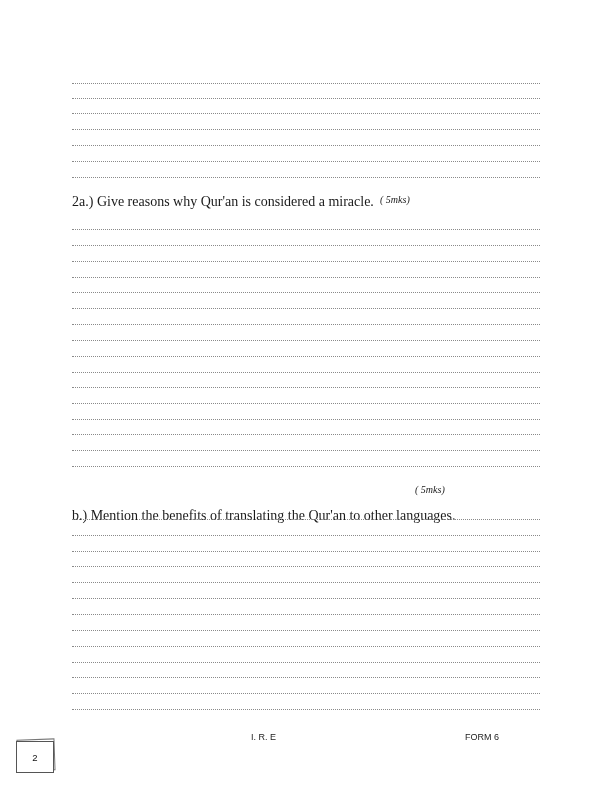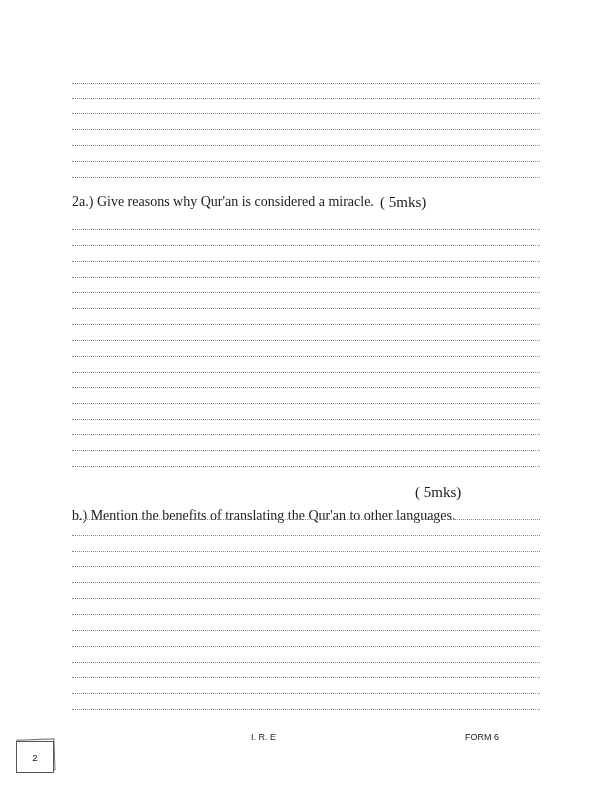--- a/index.html
+++ b/index.html
@@ -1,19 +1,19 @@
 <!DOCTYPE html>
 <html><head>
 <meta charset="utf-8">
 <style>
   html, body { margin: 0; padding: 0; background: #ffffff; }
   body { width: 612px; height: 792px; position: relative; overflow: hidden; font-family: "Liberation Serif", serif; color: #1a1a1a; }
   .dotline { position: absolute; left: 72px; width: 468px; height: 0; border-top: 1px dotted #8a8a8a; }
   .question { position: absolute; left: 72px; font-size: 14px; white-space: nowrap; }
-  .marks { position: absolute; font-size: 15px; white-space: nowrap; }
+  .marks { position: absolute; font-size: 10px; white-space: nowrap; font-style: italic; }
   .footer-text { position: absolute; font-family: "Liberation Sans", sans-serif; font-size: 9px; color: #222; text-align: right; }
   .page-box { position: absolute; left: 16px; top: 740px; width: 38px; height: 31px; }
   .page-box .back { position: absolute; left: 1px; top: -1px; width: 36px; height: 30px; border: 1px solid #777; transform: rotate(-2deg); background: #fff; }
   .page-box .front { position: absolute; left: 0; top: 1px; width: 36px; height: 30px; border: 1px solid #555; background: #fff; display: flex; align-items: center; justify-content: center; font-family: "Liberation Sans", sans-serif; font-size: 9.5px; color: #111; }
 </style>
 </head>
 <body>
 
 <div id="lines-top">
     <div class="dotline" style="top: 83px;"></div>

